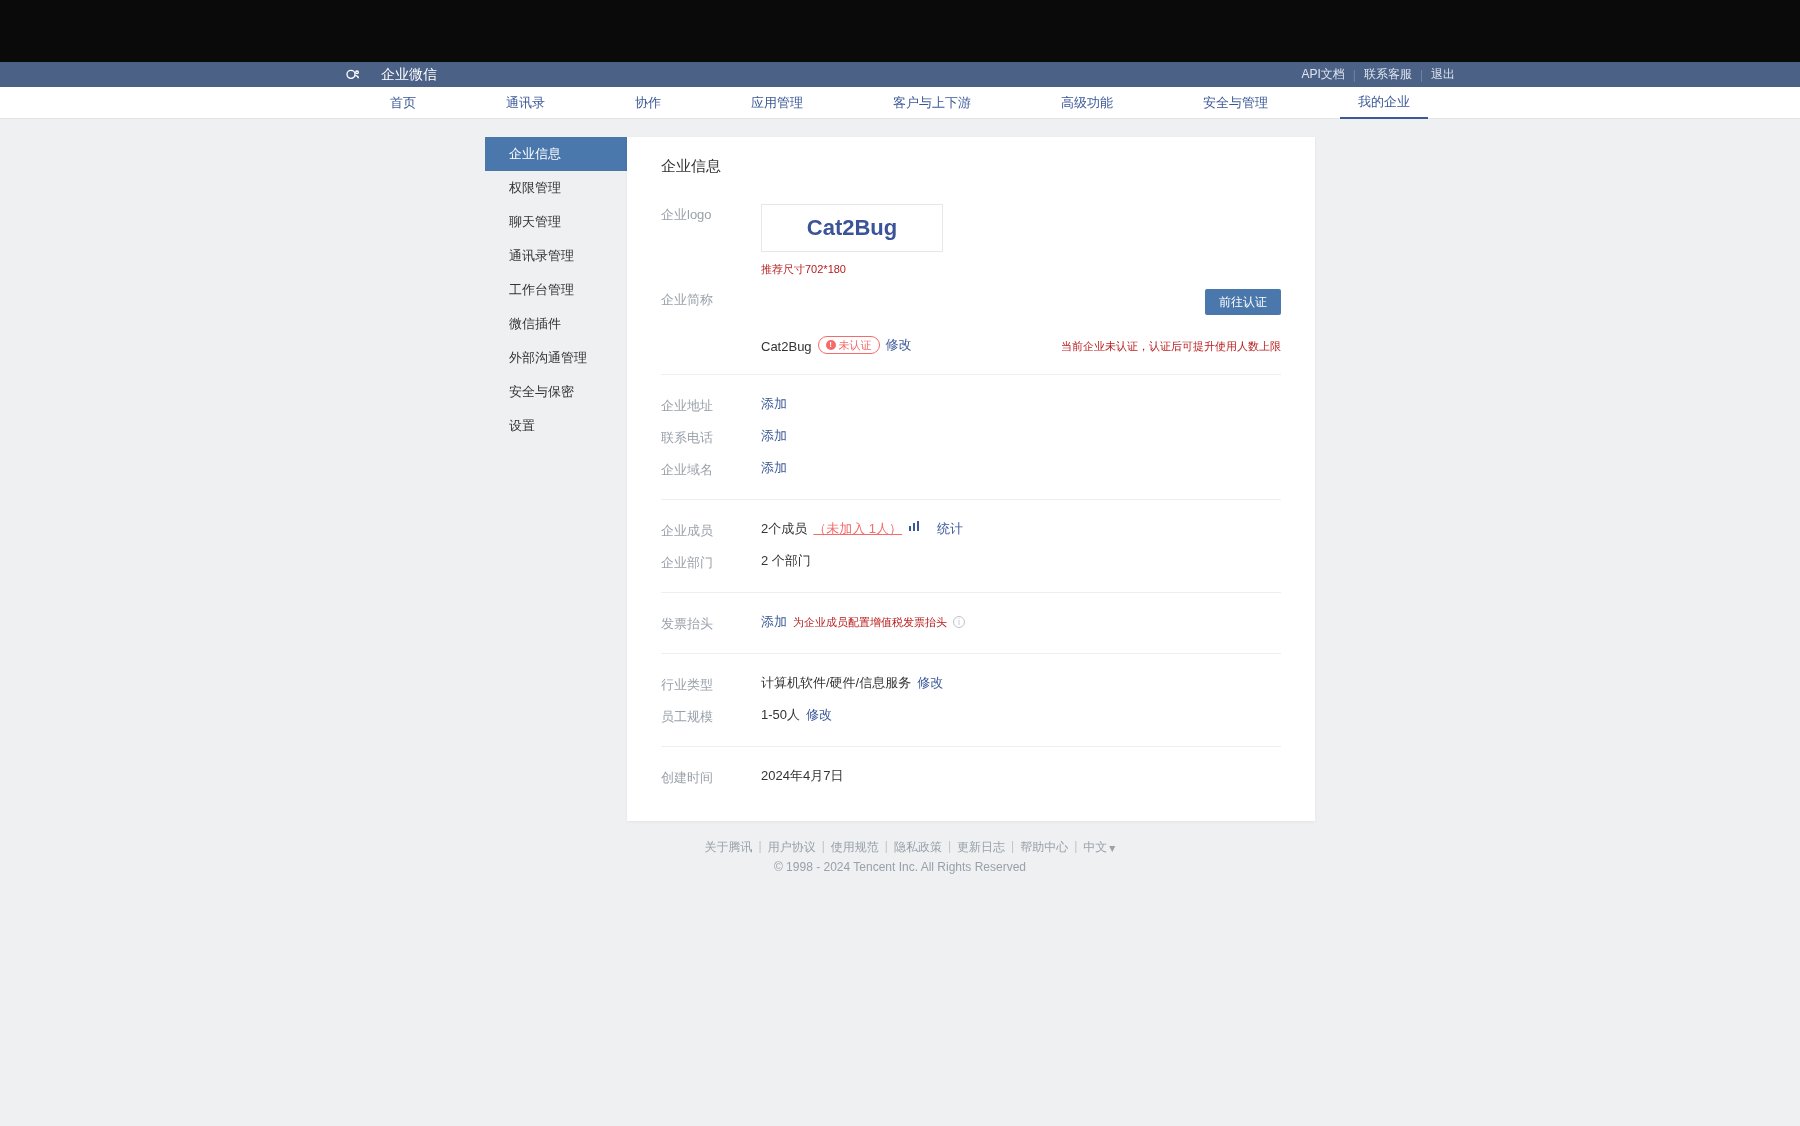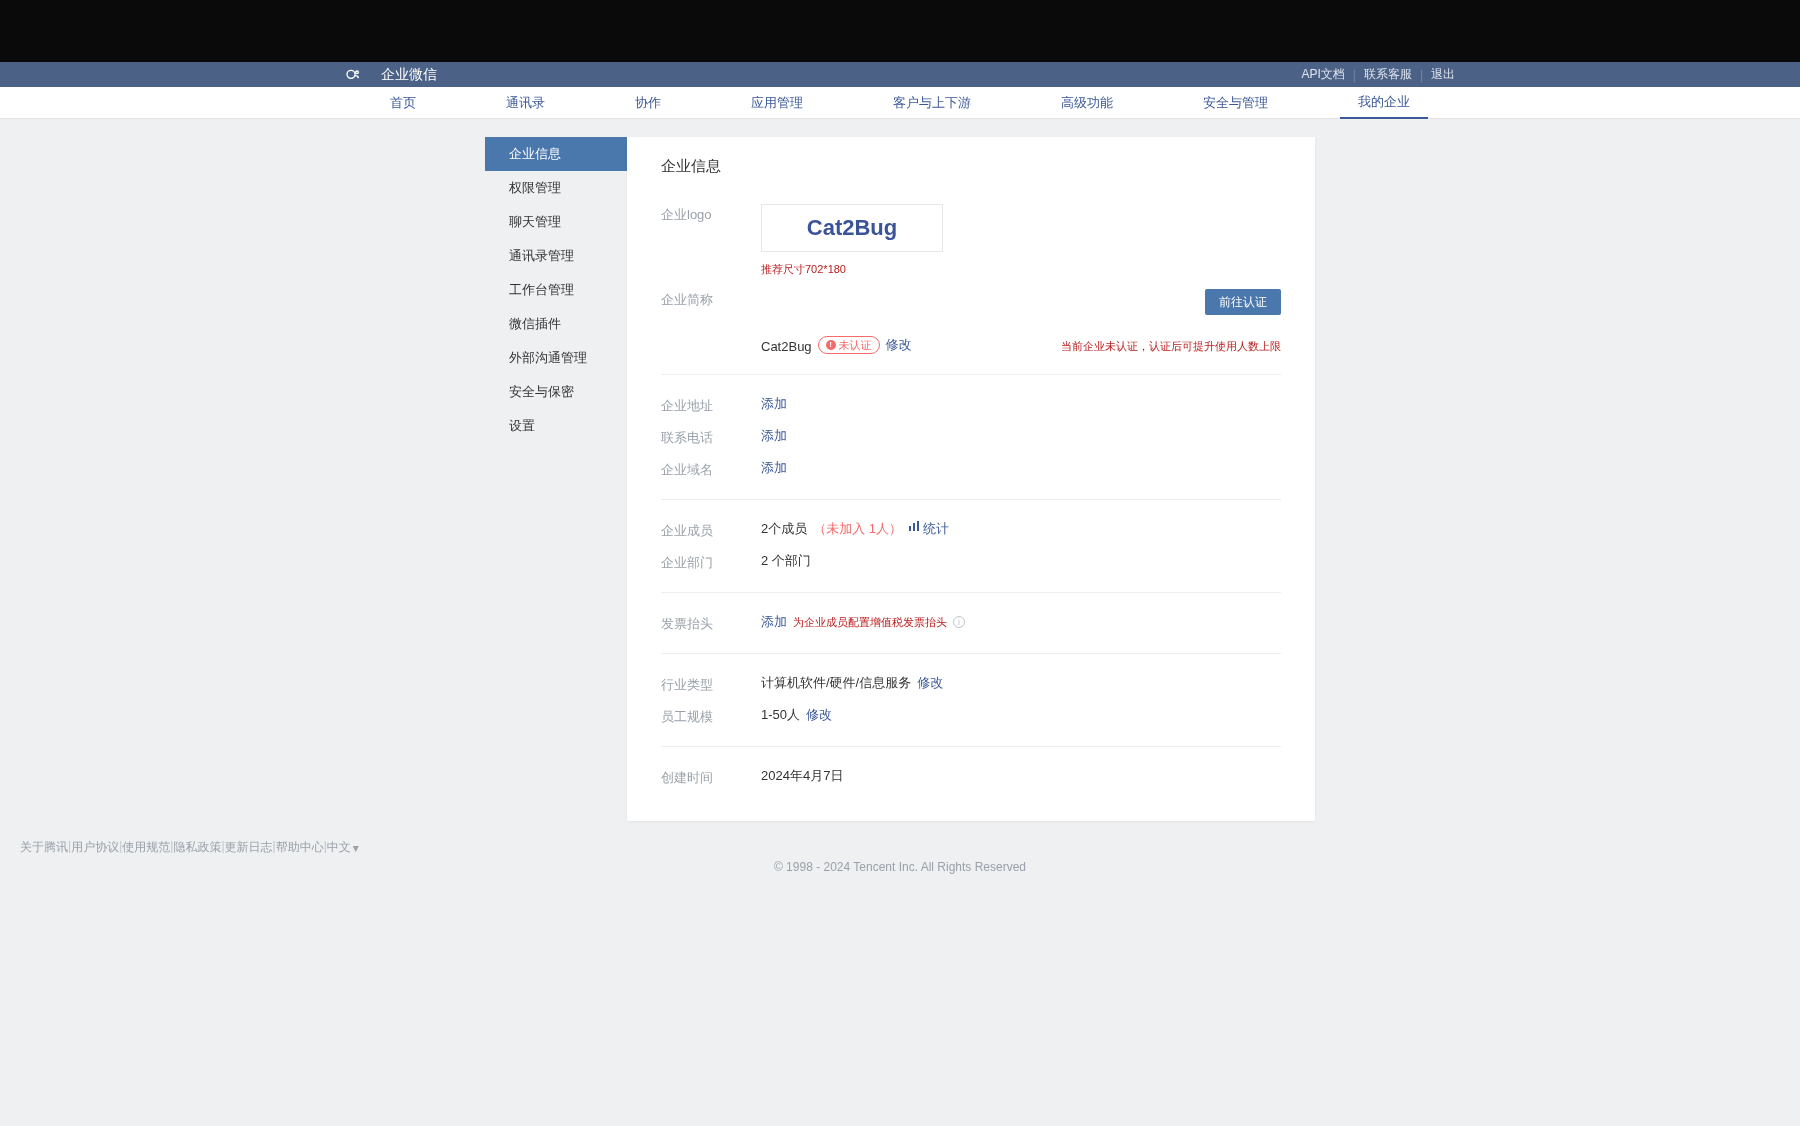--- a/index.html
+++ b/index.html
@@ -189,20 +189,21 @@
       color: #fff;
       font-weight: bold;
       display: inline-flex;
       align-items: center;
       justify-content: center;
       font-size: 8px;
       line-height: 1;
     }
     .redtext {
       color: #f56b6b;
+      text-decoration: underline;
     }
     .btn-primary {
       background: #4a77ac;
       color: #fff;
       border: none;
       height: 26px;
       padding: 0 14px;
       font-size: 12px;
       border-radius: 2px;
       cursor: pointer;
@@ -227,21 +228,22 @@
       height: 12px;
     }
     .footer {
       text-align: center;
       color: #9aa1aa;
       font-size: 12px;
       margin: 18px auto 40px;
     }
     .footer .links {
       display: flex;
-      justify-content: flex-start;
+      justify-content: center;
+      gap: 6px;
       margin-bottom: 4px;
       margin-left: 20px;
     }
     .footer .fsep {
       color: #c0c5cc;
     }
     .footer a {
       color: #9aa1aa;
       text-decoration: none;
       cursor: pointer;
@@ -366,21 +368,21 @@
           </div>
       </div>
     </div>
 
     <div class="section">
       <div class="field">
         <div class="field-label">企业成员</div>
         <div class="field-value">
           <span>2个成员</span>
           <span class="redtext">（未加入 1人）</span>
-          <span class="link" style="display:inline-flex;gap:3px;">
+          <span class="link" style="display:inline-flex;gap:17px;">
             <span class="stats-icon">
               <svg viewBox="0 0 12 12" width="12" height="12">
                   <rect x="1" y="6" width="2" height="5" fill="#3b5998"></rect>
                   <rect x="5" y="3" width="2" height="8" fill="#3b5998"></rect>
                   <rect x="9" y="1" width="2" height="10" fill="#3b5998"></rect>
                 </svg>
             </span>
             <span>统计</span>
           </span>
         </div>

